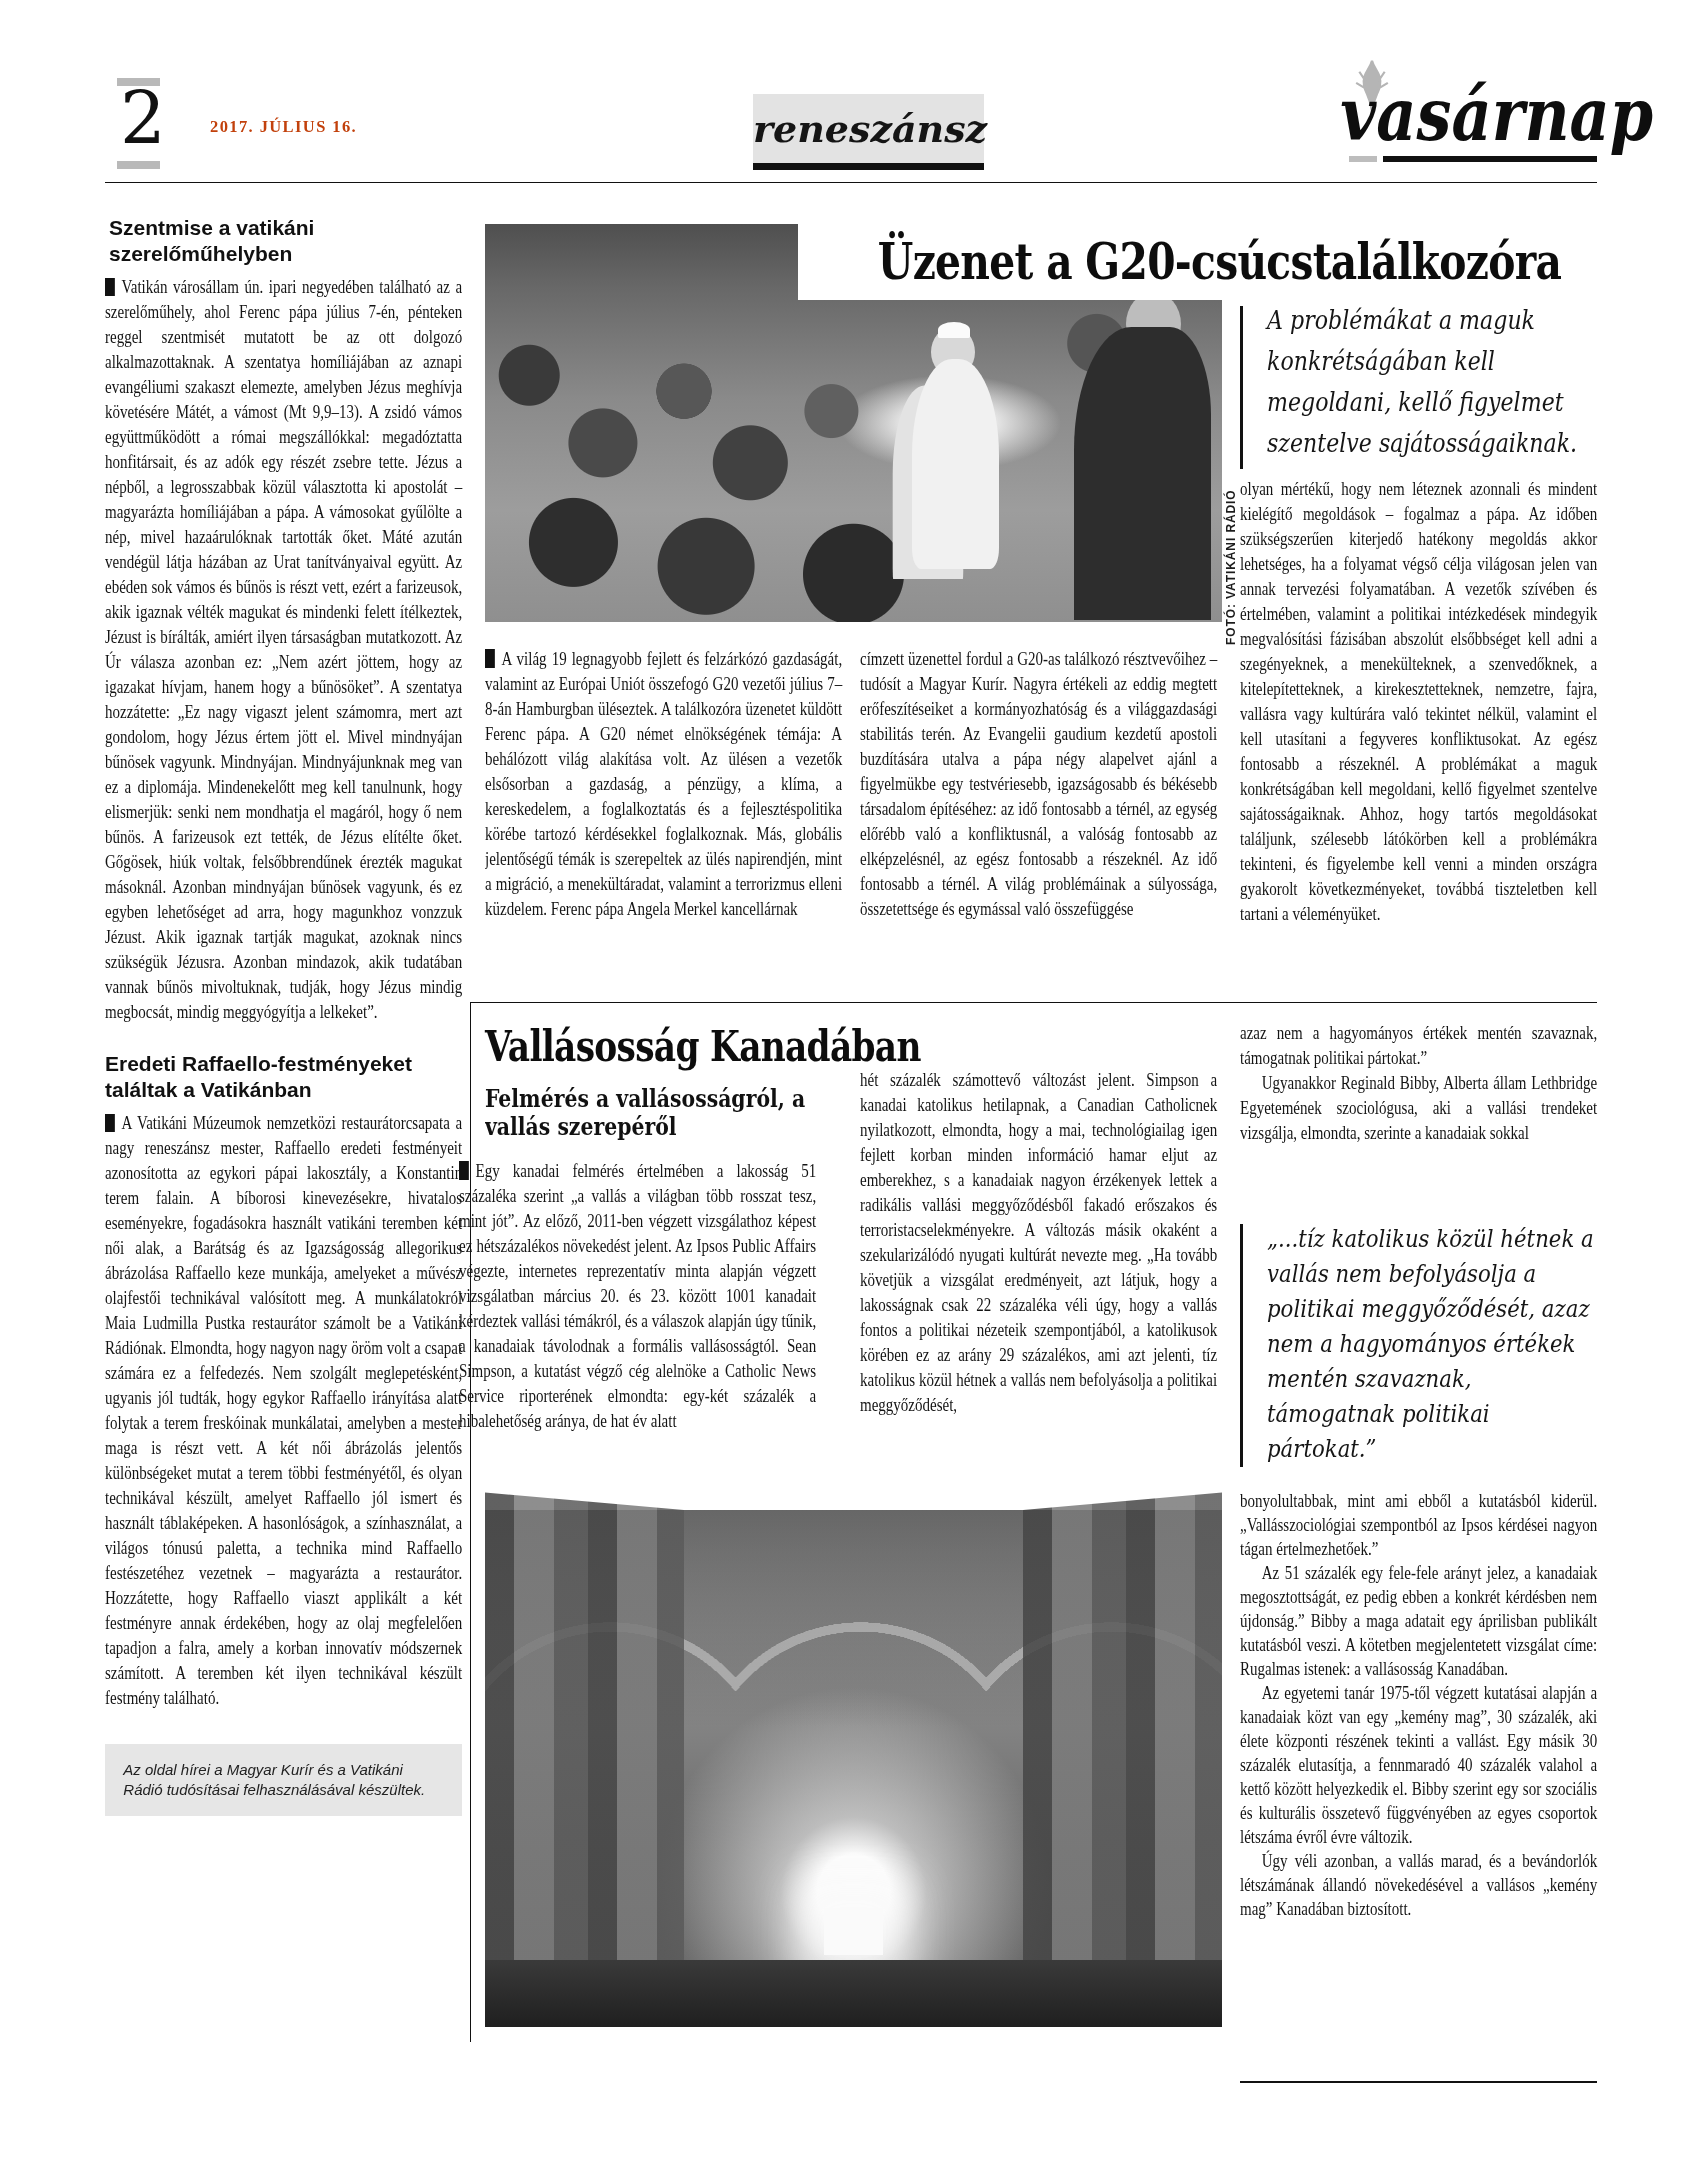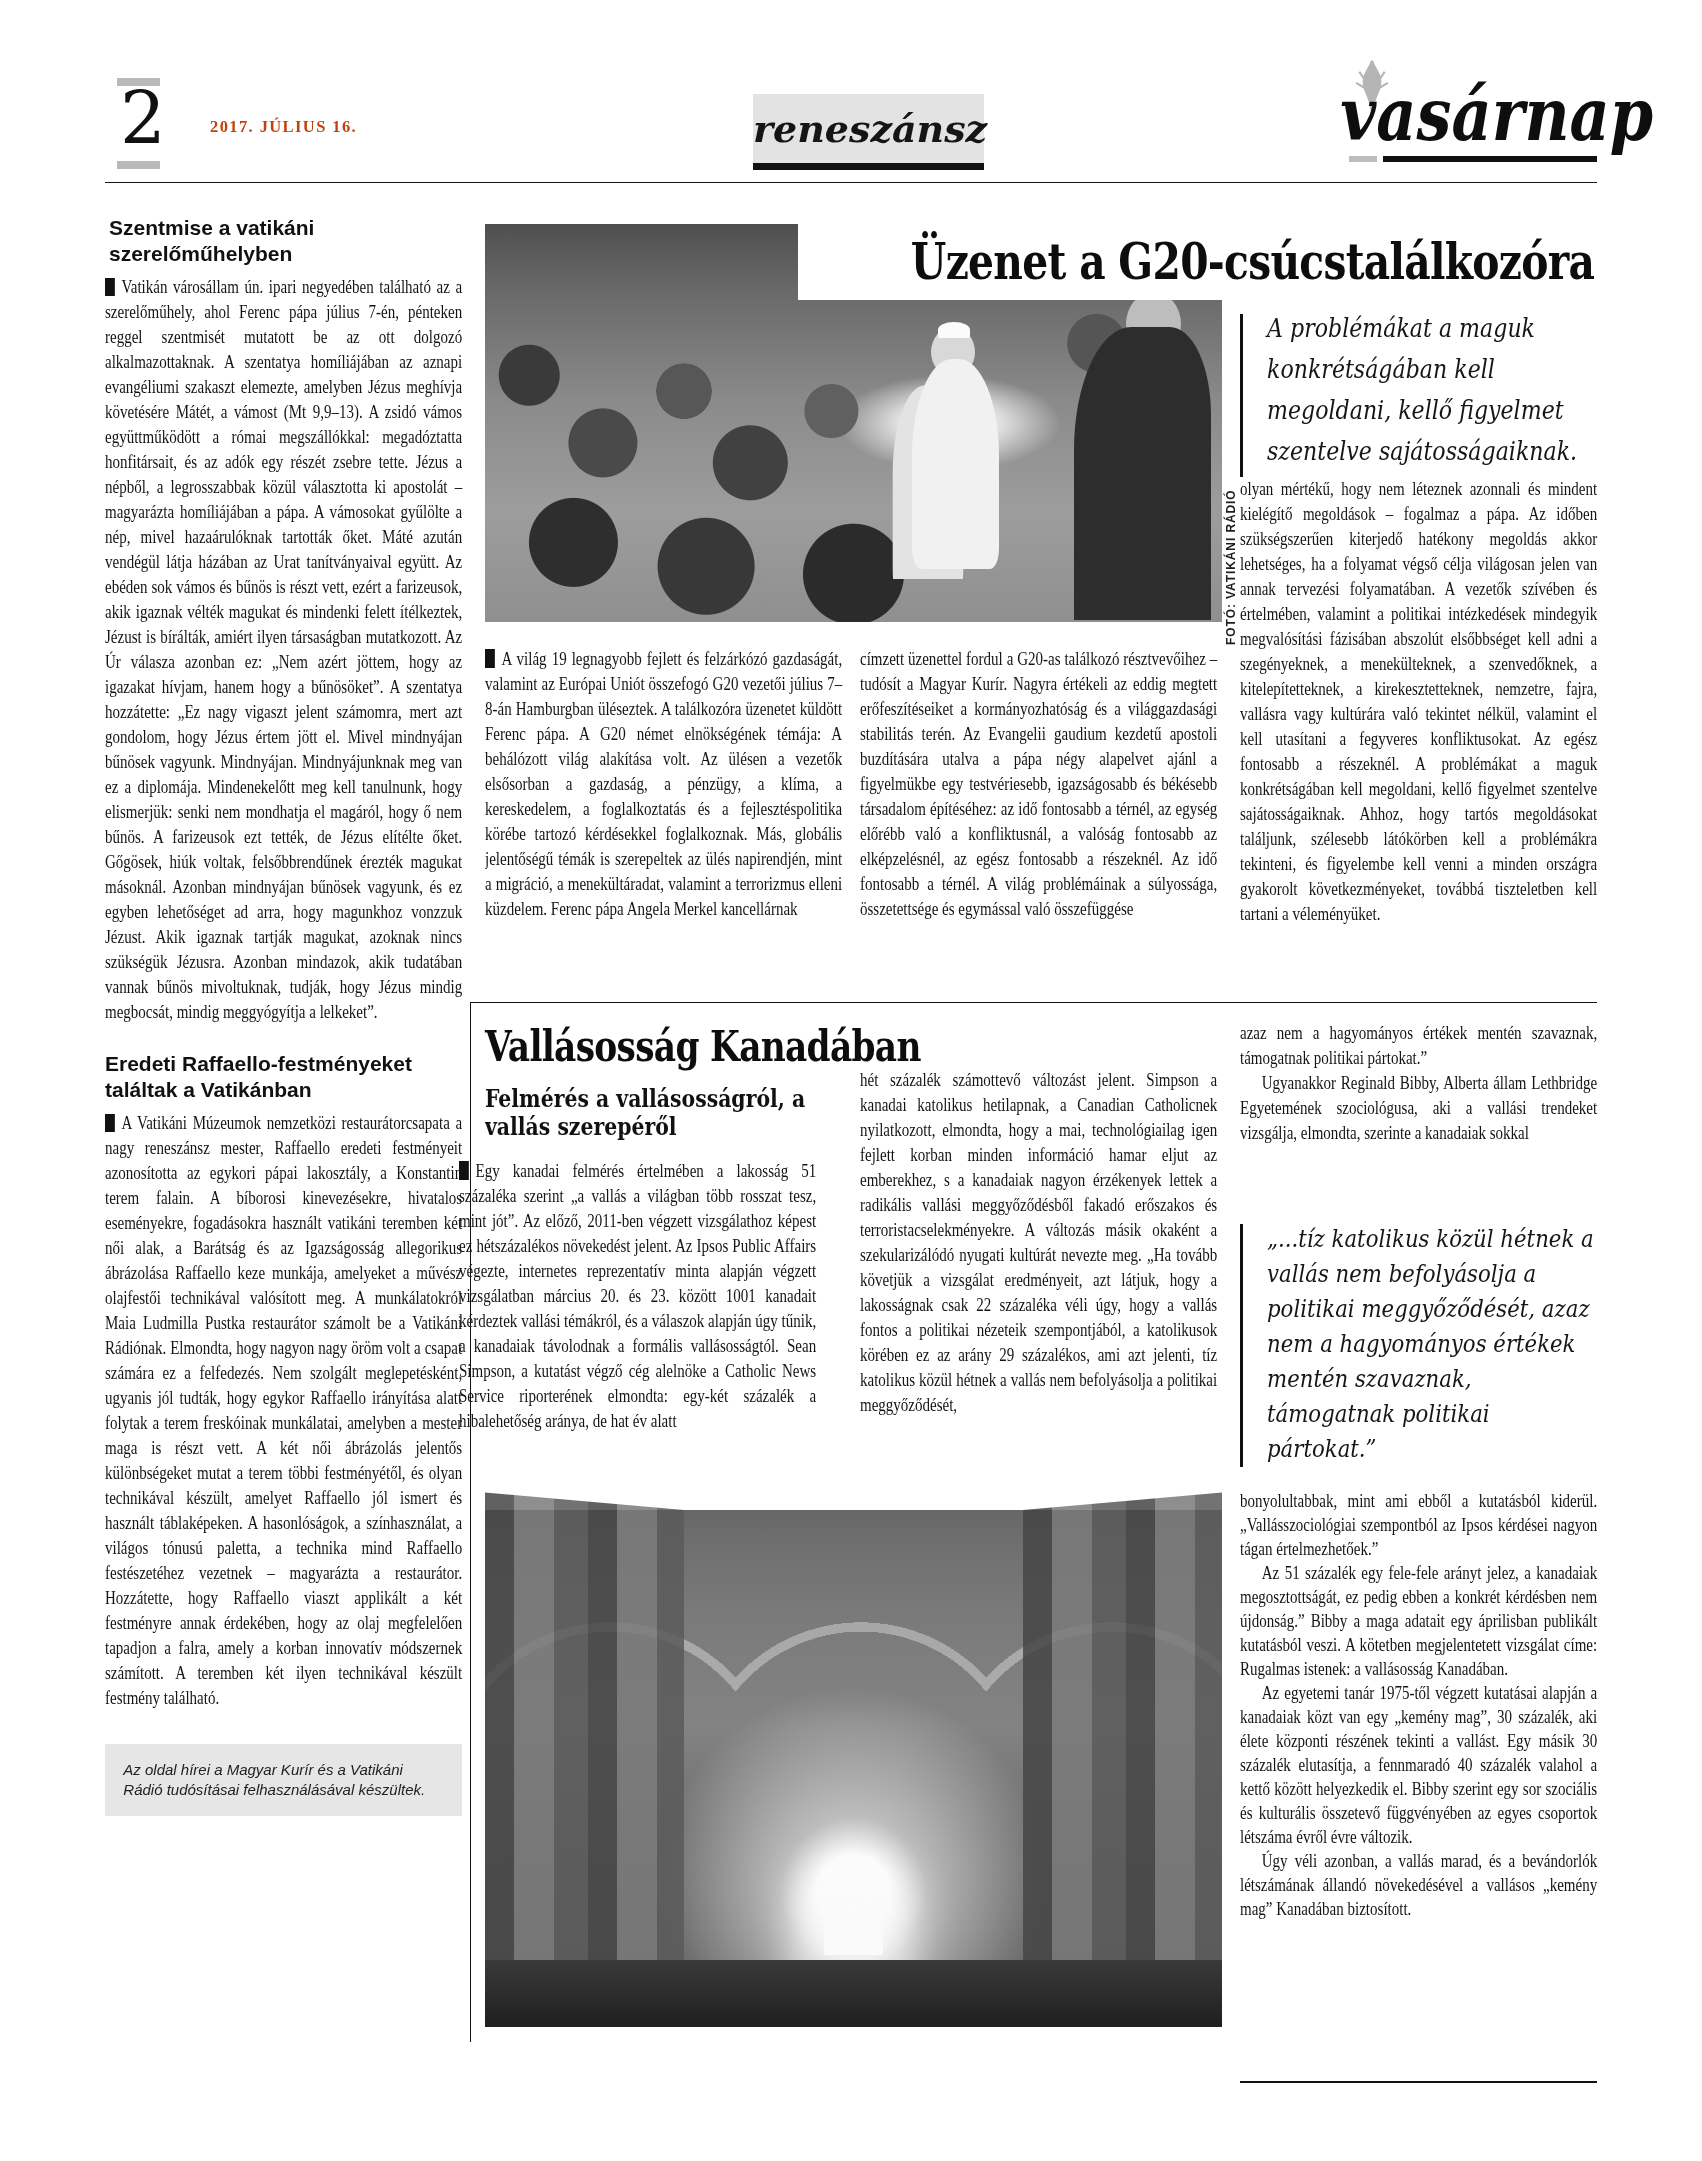--- a/index.html
+++ b/index.html
@@ -62,21 +62,21 @@
   .navecol.l{left:0;transform:skewY(5deg);transform-origin:100% 0;}
   .navecol.r{right:0;transform:skewY(-5deg);transform-origin:0 0;}
   .vault{left:0;top:0;right:0;height:42%;background:
       radial-gradient(circle at 50% 130%, rgba(0,0,0,0) 0 52%, rgba(235,235,235,.4) 52% 55%, rgba(0,0,0,0) 55%),
       linear-gradient(180deg,rgba(40,40,40,.55),rgba(40,40,40,0));
       background-size:34% 100%,100% 100%;}
   .pews{left:0;right:0;bottom:0;height:13%;background:linear-gradient(180deg,#3a3a3a,#1f1f1f);}
   .altar{left:46%;bottom:14%;width:8%;height:9%;background:#fafafa;box-shadow:0 0 41px 27.5px rgba(250,250,250,.9);}
   .credit{font:700 12px/15.6px "Liberation Sans",sans-serif;letter-spacing:0.9px;color:#1c1c1c;
           writing-mode:vertical-rl;transform:rotate(180deg);}
-  .band{background:#fff;text-align:center;padding-left:33px;}
+  .band{background:#fff;text-align:center;}
   .band h1{transform:scaleX(.8);transform-origin:50% 50%;letter-spacing:-0.9px;}
   .srcbox{background:#e6e6e6;width:357px;box-sizing:border-box;padding:15.6px 18.3px;
           font:italic 400 15px/20px "Liberation Sans",sans-serif;color:#222;}
   .flame{width:38px;height:54px;}
 </style>
 </head>
 <body>
 
 <div class="page">
 
@@ -122,21 +122,21 @@
   </div>
   <div class="abs credit" style="left:1224px;top:471px;height:174px;">FOTÓ: VATIKÁNI RÁDIÓ</div>
 
   <div class="abs colbox" style="left:485px;top:647px;width:361px;height:352px;">
     <p class="bt"><span class="leadsq"></span><span>A világ 19 legnagyobb fejlett és felzárkózó gazdaságát, valamint az Európai Uniót összefogó G20 vezetői július 7–8-án Hamburgban üléseztek. A találkozóra üzenetet küldött Ferenc pápa. A G20 német elnökségének témája: A behálózott világ alakítása volt. Az ülésen a vezetők elsősorban a gazdaság, a pénzügy, a klíma, a kereskedelem, a foglalkoztatás és a fejlesztéspolitika körébe tartozó kérdésekkel foglalkoznak. Más, globális jelentőségű témák is szerepeltek az ülés napirendjén, mint a migráció, a menekültáradat, valamint a terrorizmus elleni küzdelem. Ferenc pápa Angela Merkel kancellárnak</span></p>
   </div>
   <div class="abs colbox" style="left:860px;top:647px;width:361px;height:352px;">
     <p class="bt"><span>címzett üzenettel fordul a G20-as találkozó résztvevőihez – tudósít a Magyar Kurír. Nagyra értékeli az eddig megtett erőfeszítéseiket a kormányozhatóság és a világgazdasági stabilitás terén. Az Evangelii gaudium kezdetű apostoli buzdítására utalva a pápa négy alapelvet ajánl a figyelmükbe egy testvériesebb, igazságosabb és békésebb társadalom építéséhez: az idő fontosabb a térnél, az egység előrébb való a konfliktusnál, a valóság fontosabb az elképzelésnél, az egész fontosabb a részeknél. Az idő fontosabb a térnél. A világ problémáinak a súlyossága, összetettsége és egymással való összefüggése</span></p>
   </div>
 
-  <div class="abs" style="left:1240px;top:308px;width:357px;height:178px;">
+  <div class="abs" style="left:1240px;top:300px;width:357px;height:178px;">
     <div class="abs pqbar" style="left:0;top:5.5px;height:163px;"></div>
     <blockquote class="pq abs" style="left:26.5px;top:0;">A problémákat a maguk konkrétságában kell megoldani, kellő figyelmet szentelve sajátosságaiknak.</blockquote>
   </div>
   <div class="abs colbox" style="left:1240px;top:477px;width:361px;height:515px;">
     <p class="bt"><span>olyan mértékű, hogy nem léteznek azonnali és mindent kielégítő megoldások – fogalmaz a pápa. Az időben szükségszerűen kiterjedő hatékony megoldás akkor lehetséges, ha a folyamat végső célja világosan jelen van annak tervezési folyamatában. A vezetők szívében és értelmében, valamint a politikai intézkedések mindegyik megvalósítási fázisában abszolút elsőbbséget kell adni a szegényeknek, a menekülteknek, a szenvedőknek, a kitelepítetteknek, a kirekesztetteknek, nemzetre, fajra, vallásra vagy kultúrára való tekintet nélkül, valamint el kell utasítani a fegyveres konfliktusokat. Az egész fontosabb a részeknél. A problémákat a maguk konkrétságában kell megoldani, kellő figyelmet szentelve sajátosságaiknak. Ahhoz, hogy tartós megoldásokat találjunk, szélesebb látókörben kell a problémákra tekinteni, és figyelembe kell venni a minden országra gyakorolt következményeket, továbbá tiszteletben kell tartani a véleményüket.</span></p>
   </div>
 
   <div class="abs rule" style="left:470px;top:1002px;width:1127px;height:1.4px;"></div>
   <div class="abs rule" style="left:470px;top:1002px;width:1.4px;height:1040px;"></div>
 

